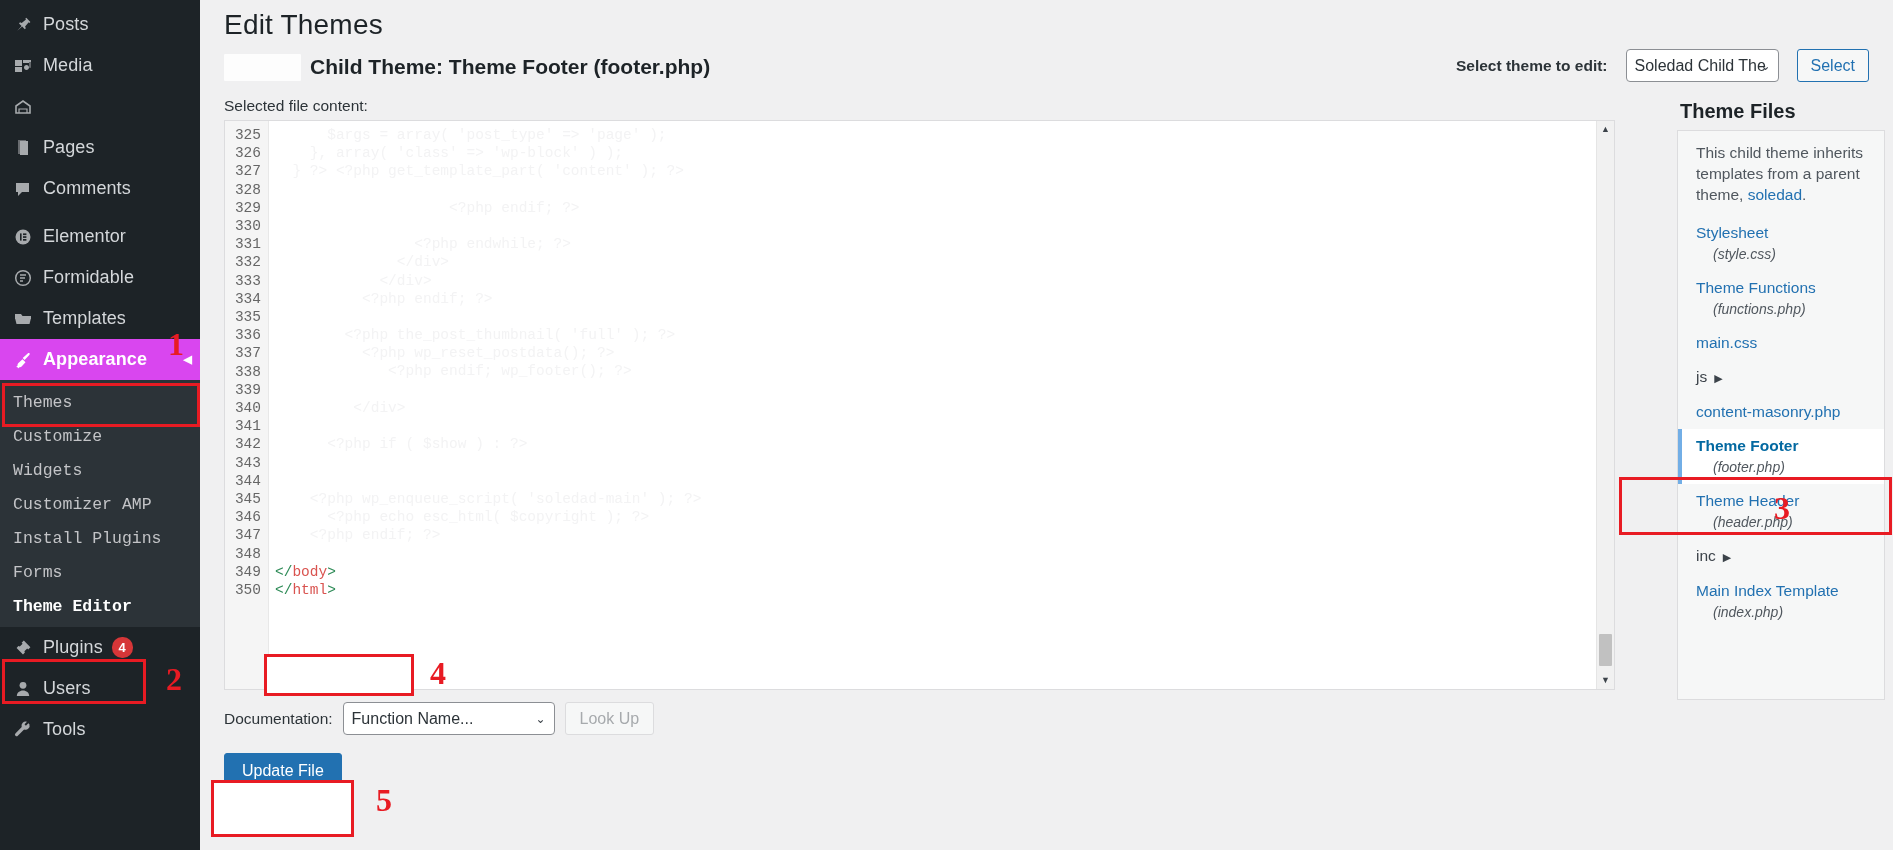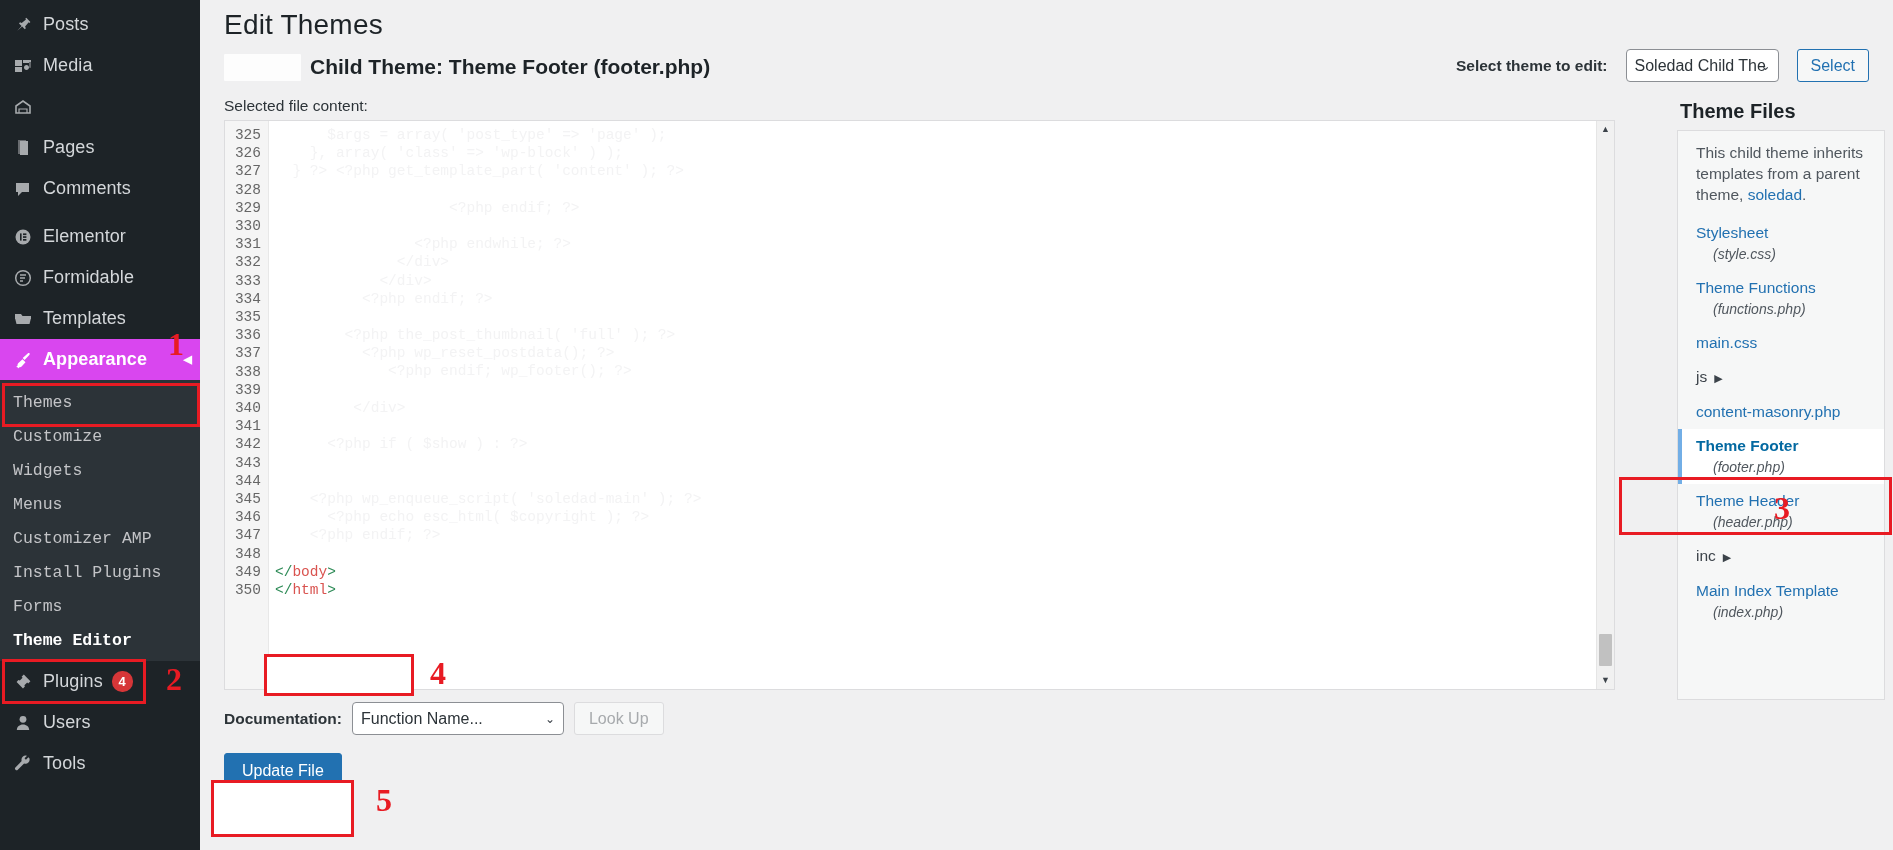--- a/index.html
+++ b/index.html
@@ -150,21 +150,21 @@
   .file-row.folder .fname { color: #3c434a; display:inline-block; }
   .file-row.folder .tri { font-size: 11px; color: #3c434a; margin-left: 7px; }
   .file-row.selected {
     background: #fff; border-left: 4px solid #72aee6;
     padding-left: 14px;
   }
   .file-row.selected .fname { font-weight: bold; color: #0369a1; }
 
   
   .doc-row { display: flex; align-items: center; gap: 10px; margin-top: 12px; }
-  .doc-label { font-size: 15.5px; color: #2c3338; font-weight: bold; }
+  .doc-label { font-size: 15.5px; color: #2c3338; font-weight: normal; }
   .doc-select {
     width: 212px; height: 33px; background: #fff;
     border: 1px solid #8c8f94; border-radius: 4px;
     display: flex; align-items: center; padding: 0 8px;
     font-size: 16px; color: #2c3338; position: relative;
   }
   .doc-select .caret { position:absolute; right: 8px; top:50%; transform: translateY(-50%); font-size:12px; color:#3c434a;}
   .btn-lookup {
     height: 33px; padding: 0 14px; background: #f6f7f7;
     border: 1px solid #dcdcde; border-radius: 3px;
@@ -281,21 +281,20 @@
           </svg>
       </span>
       <span>Appearance</span>
       <span class="arrow-right">◀</span>
     </div>
 
     <div class="submenu">
       <div class="submenu-item"><span>Themes</span></div>
       <div class="submenu-item"><span>Customize</span></div>
       <div class="submenu-item"><span>Widgets</span></div>
-      <div class="submenu-item"><span>Menus</span></div>
       <div class="submenu-item"><span>Customizer AMP</span></div>
       <div class="submenu-item"><span>Install Plugins</span></div>
       <div class="submenu-item"><span>Forms</span></div>
       <div class="submenu-item current"><span>Theme Editor</span></div>
     </div>
 
     <div class="menu-item">
       <span class="mi-icon">
         <svg width="20" height="20" viewBox="0 0 20 20" fill="currentColor">
             <path d="M10.8 2.6L8.6 4.8l1 1-2.8 2.8-1.4-.5L3.6 10l6.4 6.4 1.9-1.8-.5-1.4 2.8-2.8 1 1 2.2-2.2z"></path>

